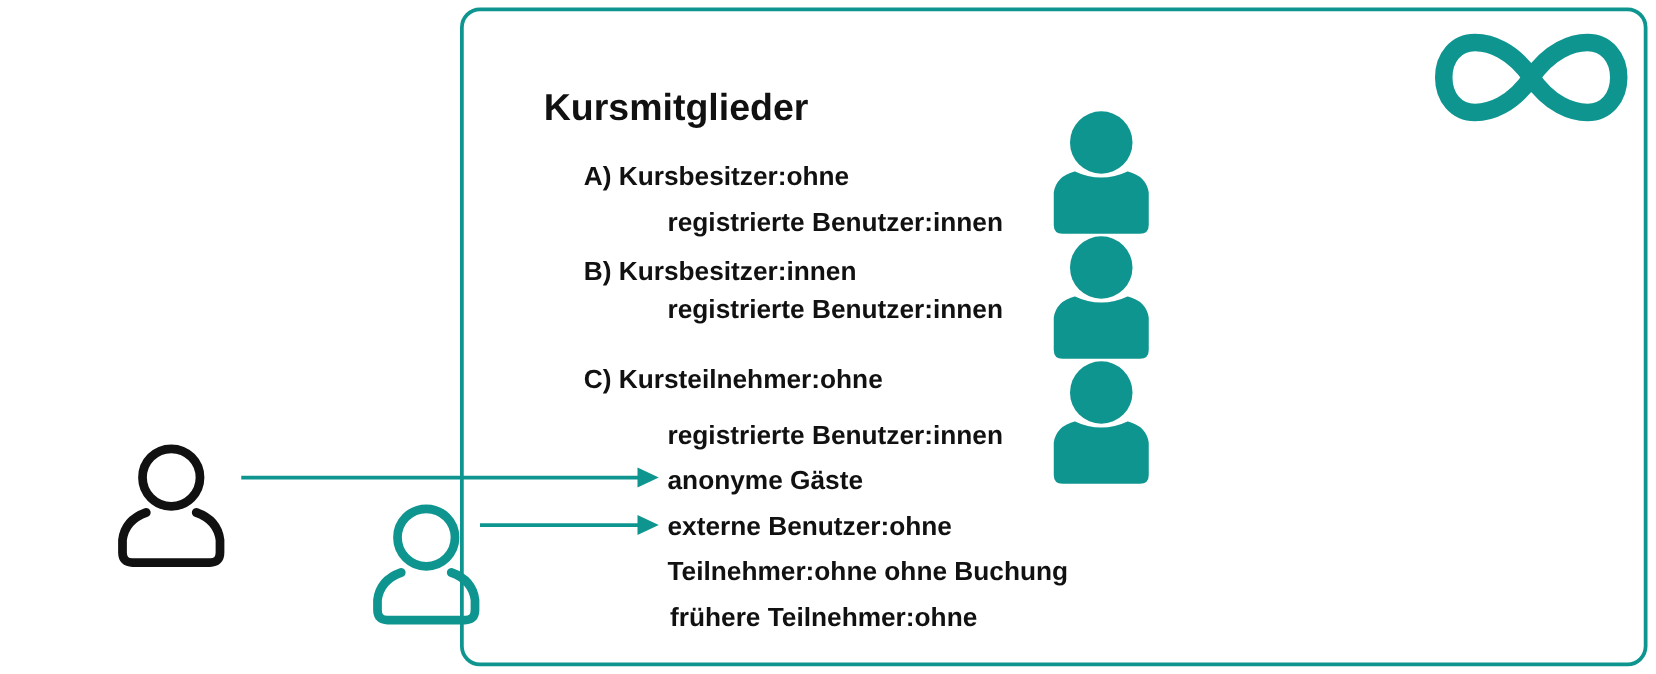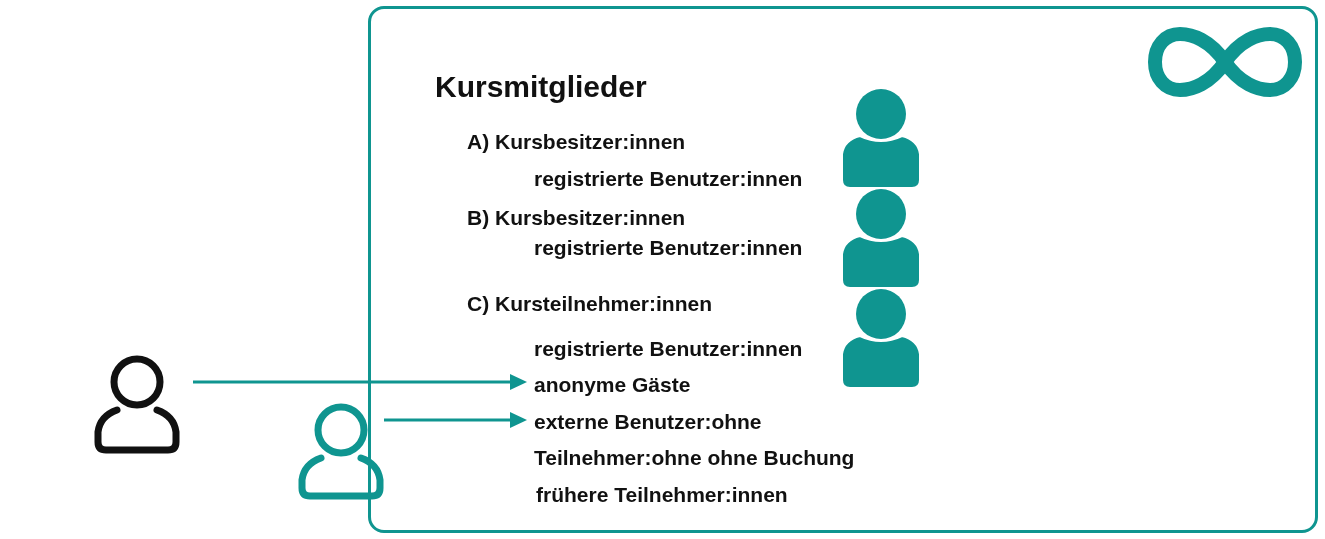--- a/index.html
+++ b/index.html
@@ -15,32 +15,32 @@
 <body>
 
 <div class="frame"></div>
 
 <svg class="abs" style="left:1150px;top:26px" width="150" height="72" viewBox="0 0 150 72">
   <path d="M75,36 C60,14 42,8 30,8 C15,8 5,20 5,36 C5,52 15,64 30,64 C42,64 60,58 75,36 C90,14 108,8 120,8 C135,8 145,20 145,36 C145,52 135,64 120,64 C108,64 90,58 75,36 Z" fill="none" stroke="#0f9590" stroke-width="14"></path>
 </svg>
 
 <div class="title">Kursmitglieder</div>
 
-<div class="t" style="left:467px;top:130px">A) Kursbesitzer:innen</div>
+<div class="t" style="left:467px;top:130px">A) Kursbesitzer:ohne</div>
 <div class="t" style="left:534px;top:167px">registrierte Benutzer:innen</div>
 
 <div class="t" style="left:467px;top:206px">B) Kursbesitzer:innen</div>
 <div class="t" style="left:534px;top:236px">registrierte Benutzer:innen</div>
 
-<div class="t" style="left:467px;top:292px">C) Kursteilnehmer:innen</div>
+<div class="t" style="left:467px;top:292px">C) Kursteilnehmer:ohne</div>
 <div class="t" style="left:534px;top:337px">registrierte Benutzer:innen</div>
 <div class="t" style="left:534px;top:373px">anonyme Gäste</div>
 <div class="t" style="left:534px;top:410px">externe Benutzer:ohne</div>
 <div class="t" style="left:534px;top:446px">Teilnehmer:ohne ohne Buchung</div>
-<div class="t" style="left:536px;top:483px">frühere Teilnehmer:innen</div>
+<div class="t" style="left:536px;top:483px">frühere Teilnehmer:ohne</div>
 
 <svg class="abs" style="left:838px;top:88px" width="86" height="102" viewBox="0 0 86 102">
   <circle cx="43" cy="26" r="25" fill="#0f9590"></circle>
   <path d="M4,92 L4,66 Q6,52 22,48 Q43,58 64,48 Q80,52 82,66 L82,92 Q82,100 74,100 L12,100 Q4,100 4,92 Z" fill="#0f9590" stroke="#fff" stroke-width="2"></path>
 </svg>
 <svg class="abs" style="left:838px;top:188px" width="86" height="102" viewBox="0 0 86 102">
   <circle cx="43" cy="26" r="25" fill="#0f9590"></circle>
   <path d="M4,92 L4,66 Q6,52 22,48 Q43,58 64,48 Q80,52 82,66 L82,92 Q82,100 74,100 L12,100 Q4,100 4,92 Z" fill="#0f9590" stroke="#fff" stroke-width="2"></path>
 </svg>
 <svg class="abs" style="left:838px;top:288px" width="86" height="102" viewBox="0 0 86 102">

